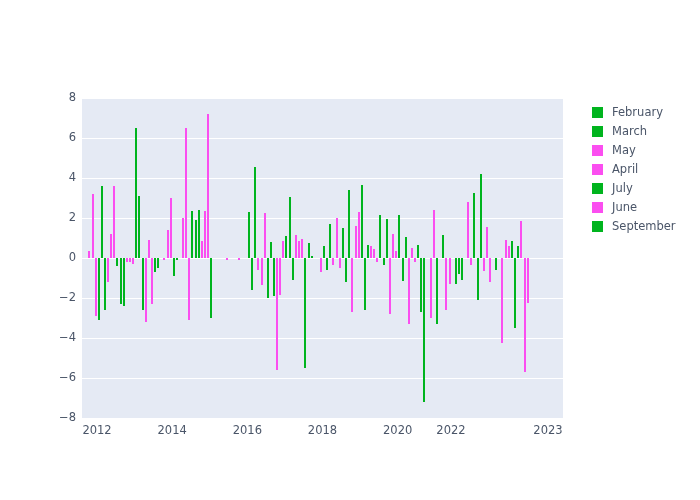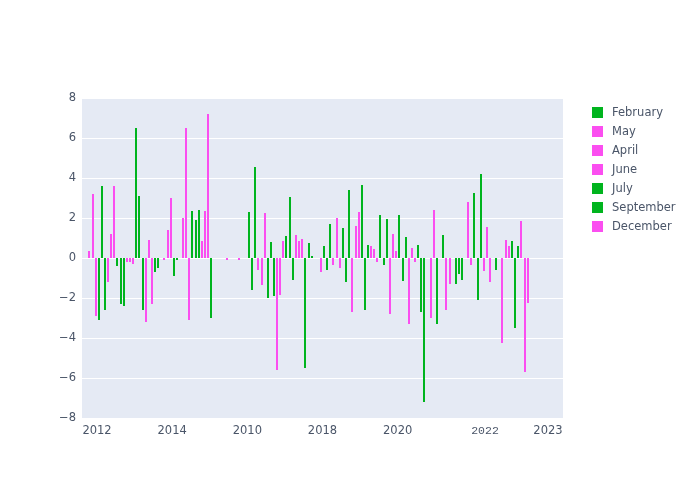--- a/index.html
+++ b/index.html
@@ -251,51 +251,51 @@
       <div class="bar" style="left: 432.276px; top: 160px; height: 70px; background: rgb(0, 180, 30);"></div>
       <div class="bar" style="left: 435.282px; top: 148px; height: 12px; background: rgb(0, 180, 30);"></div>
       <div class="bar" style="left: 438.288px; top: 123px; height: 37px; background: rgb(251, 78, 240);"></div>
       <div class="bar" style="left: 441.67px; top: 160px; height: 114px; background: rgb(251, 78, 240);"></div>
       <div class="bar" style="left: 444.677px; top: 160px; height: 45px; background: rgb(251, 78, 240);"></div>
     </div>
 
   <div id="xtick-holder">
       <div class="xtick-label" style="left: 15.0312px; top: 3px;">2012</div>
       <div class="xtick-label" style="left: 90.1875px; top: 3px; text-align: center;">2014</div>
-      <div class="xtick-label" style="left: 165.344px; top: 3px;">2010</div>
+      <div class="xtick-label" style="left: 165.344px; top: 3px;">2016</div>
       <div class="xtick-label" style="left: 240.5px; top: 3px;">2018</div>
       <div class="xtick-label" style="left: 315.656px; top: 3px;">2020</div>
-      <div class="xtick-label" style="left: 403px; top: 3px; font-family: Liberation Mono, monospace;">2022</div>
+      <div class="xtick-label" style="left: 369px; top: 3px;">2022</div>
       <div class="xtick-label" style="left: 465.969px; top: 3px;">2023</div>
     </div>
 
   <div id="legend">
       <div class="legend-row">
         <span class="legend-swatch" style="background: rgb(0, 180, 30);"></span>
         <span class="legend-text">February</span>
       </div>
       <div class="legend-row">
+        <span class="legend-swatch" style="background: rgb(0, 180, 30);"></span>
+        <span class="legend-text">March</span>
+      </div>
+      <div class="legend-row">
         <span class="legend-swatch" style="background: rgb(251, 78, 240);"></span>
         <span class="legend-text">May</span>
       </div>
       <div class="legend-row">
         <span class="legend-swatch" style="background: rgb(251, 78, 240);"></span>
         <span class="legend-text">April</span>
       </div>
       <div class="legend-row">
+        <span class="legend-swatch" style="background: rgb(0, 180, 30);"></span>
+        <span class="legend-text">July</span>
+      </div>
+      <div class="legend-row">
         <span class="legend-swatch" style="background: rgb(251, 78, 240);"></span>
         <span class="legend-text">June</span>
       </div>
       <div class="legend-row">
         <span class="legend-swatch" style="background: rgb(0, 180, 30);"></span>
-        <span class="legend-text">July</span>
-      </div>
-      <div class="legend-row">
-        <span class="legend-swatch" style="background: rgb(0, 180, 30);"></span>
         <span class="legend-text">September</span>
       </div>
-      <div class="legend-row">
-        <span class="legend-swatch" style="background: rgb(251, 78, 240);"></span>
-        <span class="legend-text">December</span>
-      </div>
     </div>
 
 </div>
 
 </body></html>

